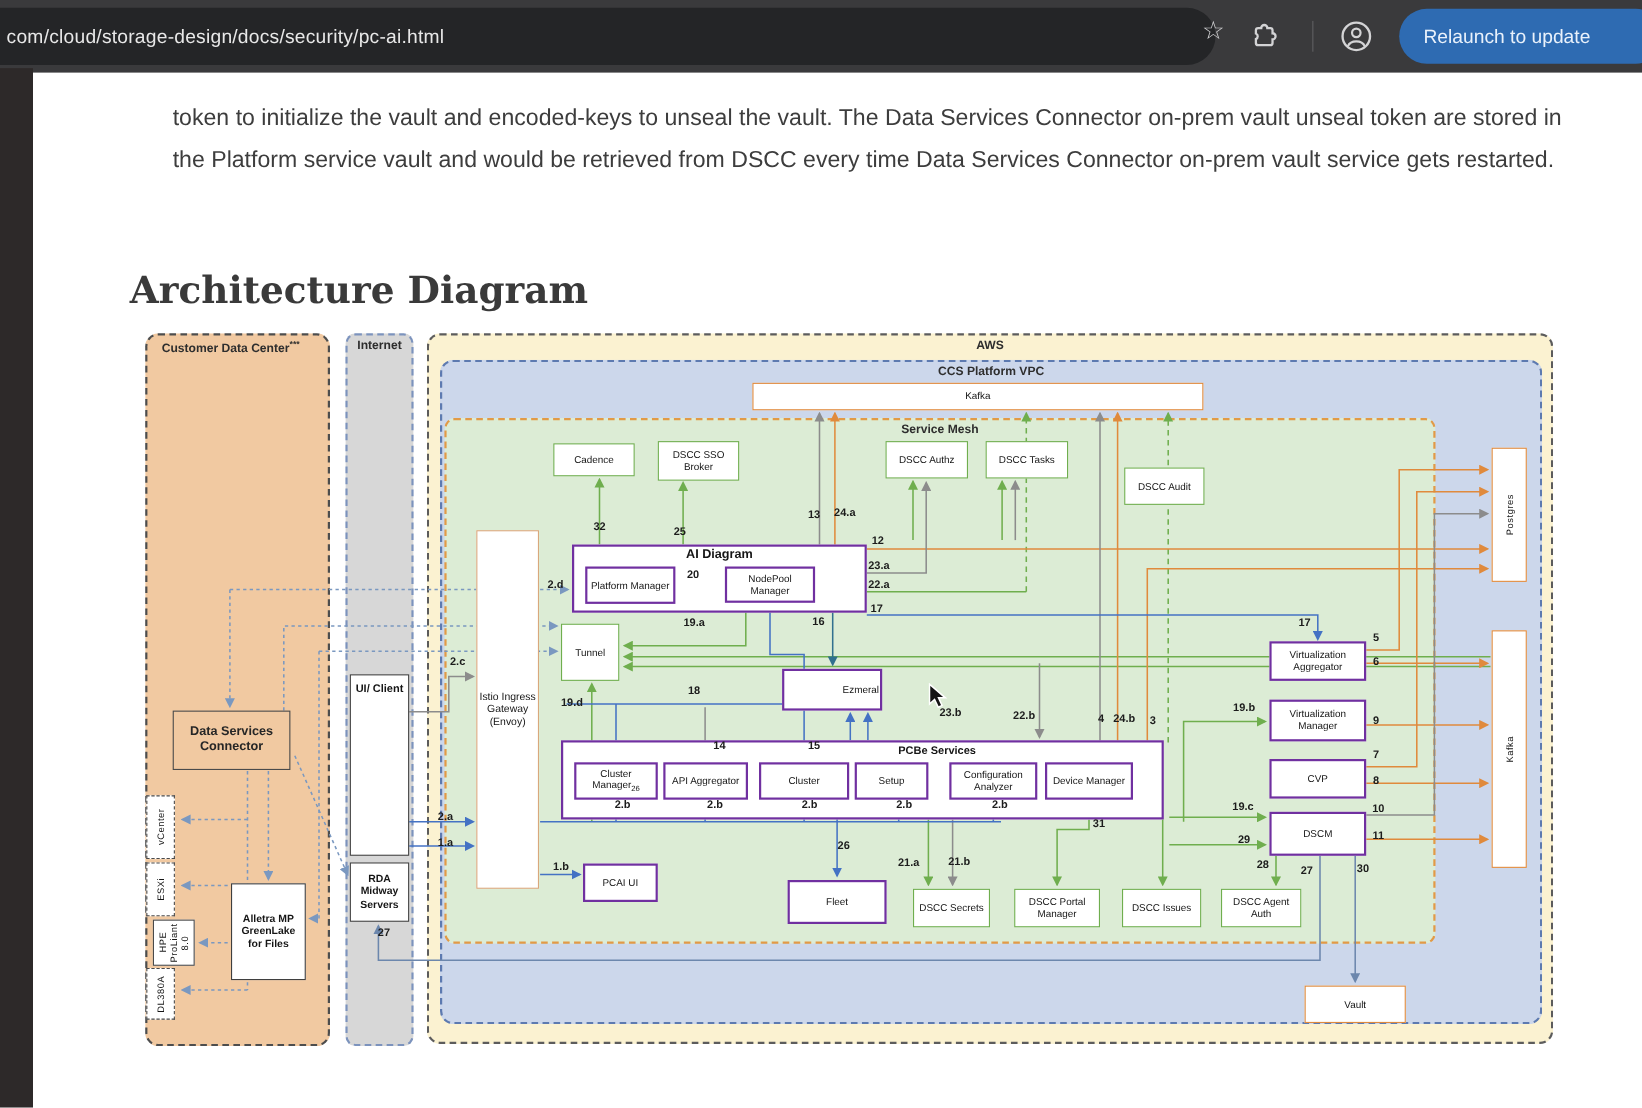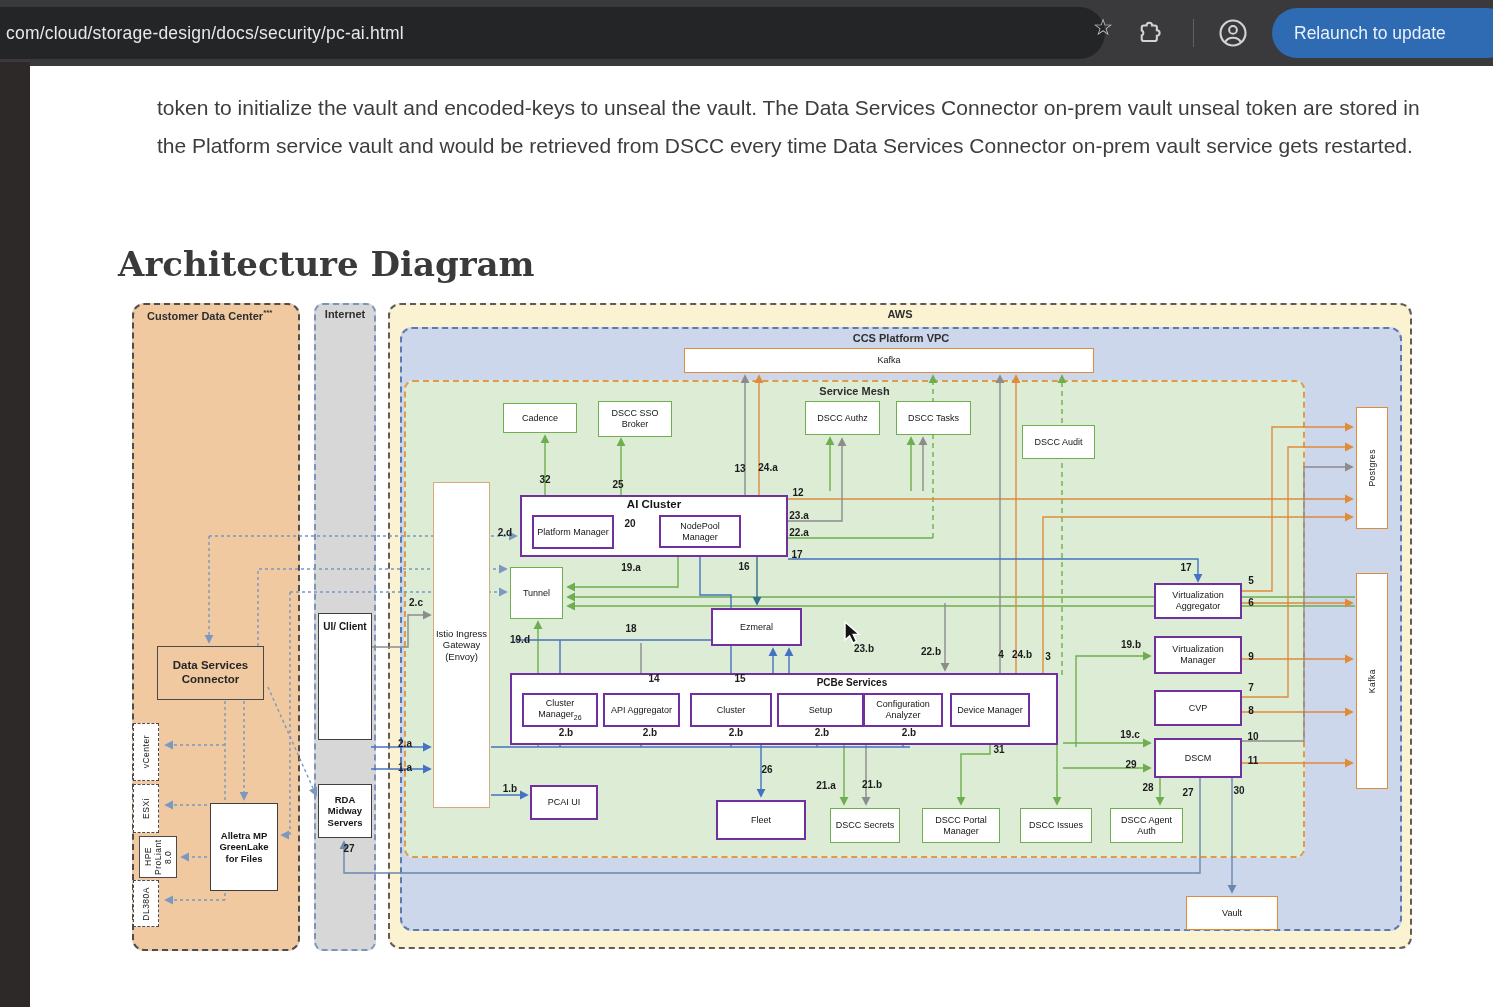--- a/index.html
+++ b/index.html
@@ -227,50 +227,50 @@
     <div class="node s-green" style="left: 687px; top: 106px; width: 75px; height: 34px;">
       <span class="txt">DSCC Authz</span>
     </div>
     <div class="node s-green" style="left: 778px; top: 106px; width: 75px; height: 34px;">
       <span class="txt">DSCC Tasks</span>
     </div>
     <div class="node s-green" style="left: 904px; top: 106px; width: 73px; height: 34px; margin-top: 24px;">
       <span class="txt">DSCC Audit</span>
     </div>
     <div class="node s-group" style="left: 402px; top: 200px; width: 268px; height: 62px;">
-      <span class="txt">AI Cluster</span>
+      <span class="txt">AI Diagram</span>
     </div>
     <div class="node s-purple" style="left: 414px; top: 220px; width: 82px; height: 34px;">
       <span class="txt">Platform Manager</span>
     </div>
     <div class="node s-purple" style="left: 541px; top: 220px; width: 82px; height: 33px;">
       <span class="txt">NodePool Manager</span>
     </div>
     <div class="node s-istio" style="left: 315px; top: 187px; width: 57px; height: 326px;">
       <span class="txt">Istio Ingress Gateway (Envoy)</span>
     </div>
     <div class="node s-green" style="left: 392px; top: 272px; width: 53px; height: 52px;">
       <span class="txt">Tunnel</span>
     </div>
-    <div class="node s-purple" style="left: 593px; top: 313px; width: 91px; height: 38px;">
+    <div class="node s-purple" style="left: 593px; top: 313px; width: 91px; height: 38px; justify-content: flex-end;">
       <span class="txt">Ezmeral</span>
     </div>
     <div class="node s-group2" style="left: 392px; top: 378px; width: 548px; height: 72px;">
       <span class="txt">PCBe Services</span>
     </div>
     <div class="node s-purple" style="left: 404px; top: 398px; width: 76px; height: 34px;">
       <span class="txt">Cluster Manager<sub>26</sub></span>
     </div>
     <div class="node s-purple" style="left: 485px; top: 398px; width: 77px; height: 34px;">
       <span class="txt">API Aggregator</span>
     </div>
     <div class="node s-purple" style="left: 572px; top: 398px; width: 82px; height: 34px;">
       <span class="txt">Cluster</span>
     </div>
-    <div class="node s-purple" style="left: 659px; top: 398px; width: 87px; height: 34px;">
+    <div class="node s-purple" style="left: 659px; top: 398px; width: 67px; height: 34px;">
       <span class="txt">Setup</span>
     </div>
     <div class="node s-purple" style="left: 745px; top: 398px; width: 80px; height: 34px;">
       <span class="txt">Configuration Analyzer</span>
     </div>
     <div class="node s-purple" style="left: 832px; top: 398px; width: 80px; height: 34px;">
       <span class="txt">Device Manager</span>
     </div>
     <div class="node s-purple" style="left: 412px; top: 490px; width: 68px; height: 35px;">
       <span class="txt">PCAI UI</span>
@@ -322,21 +322,21 @@
     </div>
     <div class="node s-solid-v vert" style="left: 21px; top: 541px; width: 38px; height: 42px;">
       <span class="txt">HPE ProLiant 8.0</span>
     </div>
     <div class="node s-dashed-v vert" style="left: 15px; top: 585px; width: 26px; height: 47px;">
       <span class="txt">DL380A</span>
     </div>
     <div class="node s-darkbox" style="left: 92px; top: 508px; width: 68px; height: 88px;">
       <span class="txt">Alletra MP GreenLake for Files</span>
     </div>
-    <div class="node s-darkbox2" style="left: 200px; top: 318px; width: 54px; height: 127px;">
+    <div class="node s-darkbox2" style="left: 200px; top: 318px; width: 54px; height: 165px;">
       <span class="txt">UI/ Client</span>
     </div>
     <div class="node s-darkbox" style="left: 200px; top: 489px; width: 54px; height: 54px;">
       <span class="txt">RDA Midway Servers</span>
     </div>
     <div class="elabel" style="left: 427px; top: 184px;">32</div>
     <div class="elabel" style="left: 500px; top: 189px;">25</div>
     <div class="elabel" style="left: 622px; top: 173px;">13</div>
     <div class="elabel" style="left: 650px; top: 172px;">24.a</div>
     <div class="elabel" style="left: 680px; top: 197px;">12</div>

